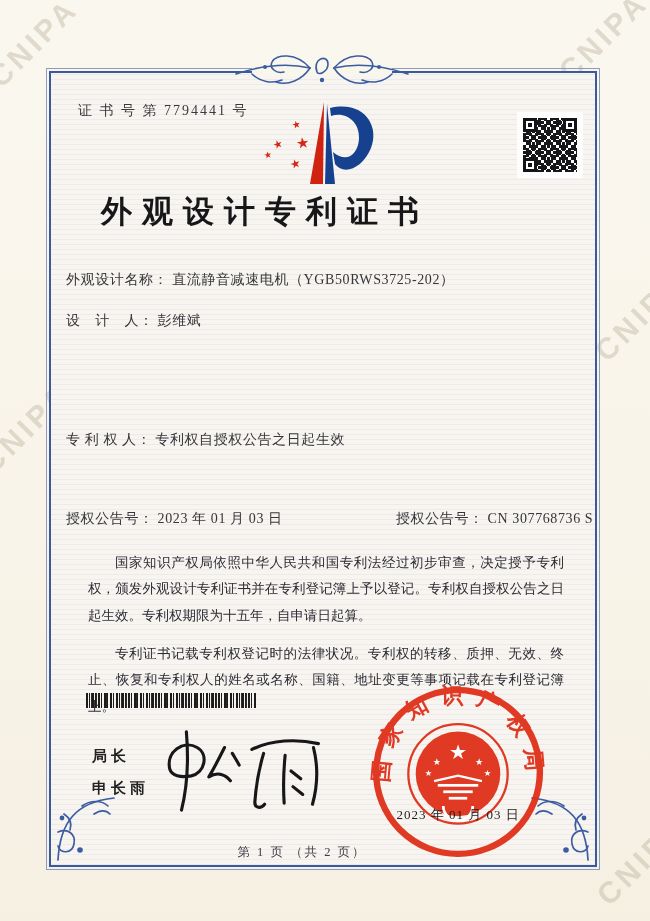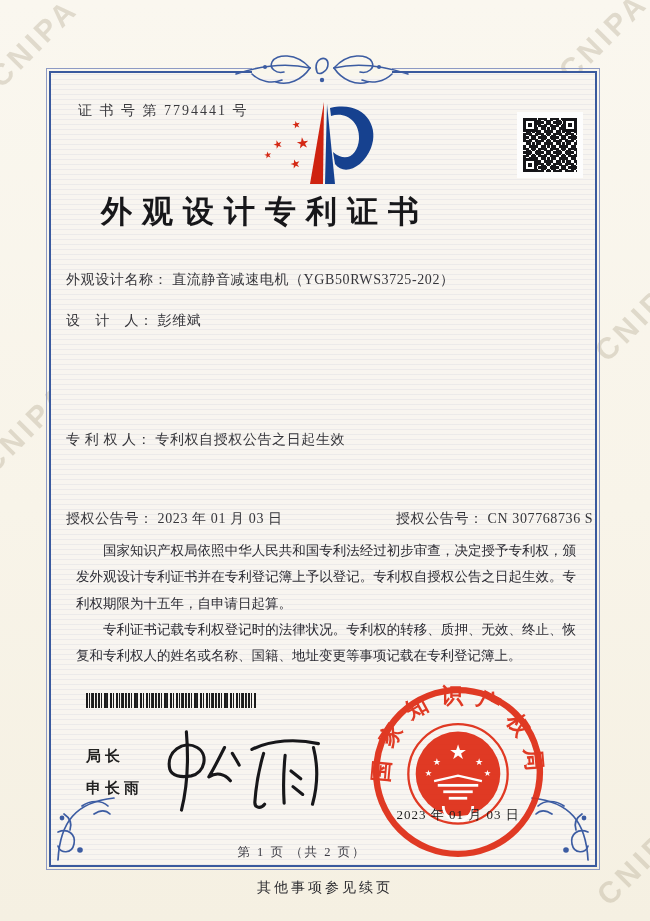--- a/index.html
+++ b/index.html
@@ -37,29 +37,29 @@
   .title{position:absolute;left:0;top:191px;width:530px;text-align:center;
     font-size:31px;font-weight:bold;letter-spacing:10px;color:#17171a;}
   
   .row{position:absolute;left:66px;font-size:14px;color:#35353a;white-space:nowrap;letter-spacing:0.6px;}
   .row .lab{margin-right:4px;}
   .r1{top:271px}.r2{top:312px}.r3{top:352px}.r4{top:392px}.r5{top:431px}.r6{top:470px}.r7{top:510px}
   .grant2{position:absolute;left:330px;top:0;}
   
   .paras{position:absolute;left:76px;top:538px;width:500px;font-size:13.5px;line-height:1.95;
     color:#2b2b33;text-align:justify;}
-  .paras p{margin:0;text-indent:2em;}
+  .paras p{margin:12px;text-indent:2em;}
   
   .barcode{position:absolute;left:86px;top:693px;width:170px;height:15px;
     background-image:
       repeating-linear-gradient(90deg,#1c1c1c 0 1px,transparent 1px 3px),
       repeating-linear-gradient(90deg,#1c1c1c 0 2px,transparent 2px 6px),
       repeating-linear-gradient(90deg,#2a2a2a 0 1px,transparent 1px 5px);}
   
-  .signer{position:absolute;left:86px;font-family:Liberation Sans, sans-serif;
+  .signer{position:absolute;left:92px;font-family:Liberation Sans, sans-serif;
     font-weight:600;font-size:15px;letter-spacing:4px;color:#222;}
   .signer-title{top:747px}.signer-name{top:779px}
   .signature{position:absolute;left:152px;top:726px;width:190px;height:88px;}
   
   .seal{position:absolute;left:366px;top:680px;width:184px;height:184px;opacity:0.93;}
   .seal-date{position:absolute;left:374px;top:806px;width:168px;text-align:center;
     font-size:13px;letter-spacing:1px;color:#1d1d1d;}
   
   .pagenum{position:absolute;left:0;top:844px;width:604px;text-align:center;
     font-size:12.5px;letter-spacing:2px;color:#3c3c44;}
@@ -208,15 +208,14 @@
       <path d="M74,110 L100,104 L126,110" stroke="#fff" stroke-width="2.5" fill="none"></path>
       <rect x="78" y="113" width="44" height="3" fill="#fff"></rect>
       <rect x="84" y="120" width="32" height="3" fill="#fff"></rect>
       <rect x="90" y="127" width="20" height="3" fill="#fff"></rect>
       <path d="M84,137 A 16 16 0 0 0 116,137" stroke="#fff" stroke-width="3" fill="none"></path>
     </g>
   </svg>
   <div class="seal-date">2023 年 01 月 03 日</div>
 
   <div class="pagenum">第 1 页 （共 2 页）</div>
-  <div class="contnote">其他事项参见续页</div>
 
 </div>
 
 </body></html>

